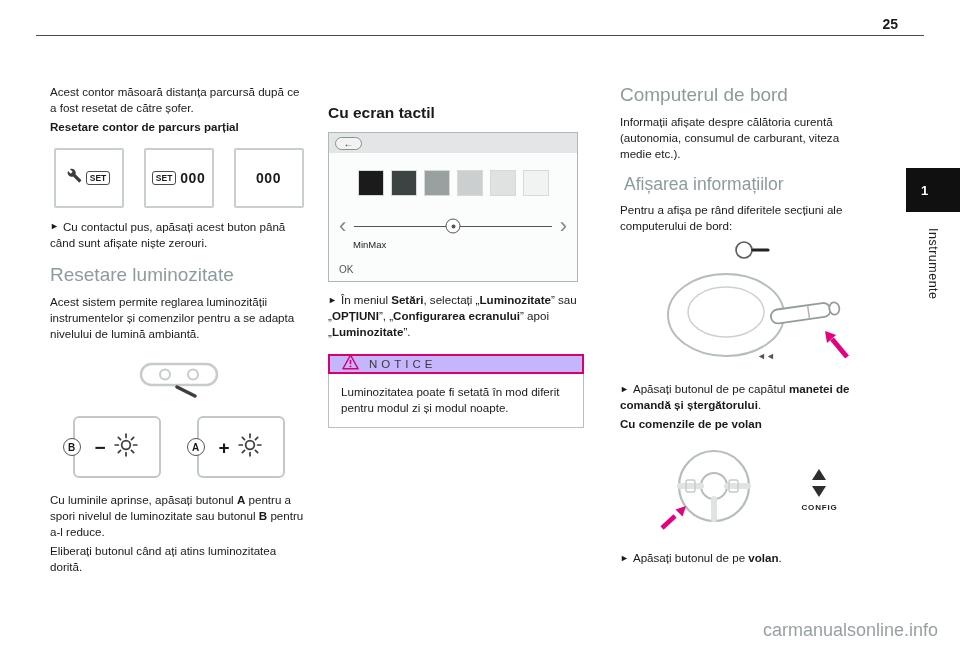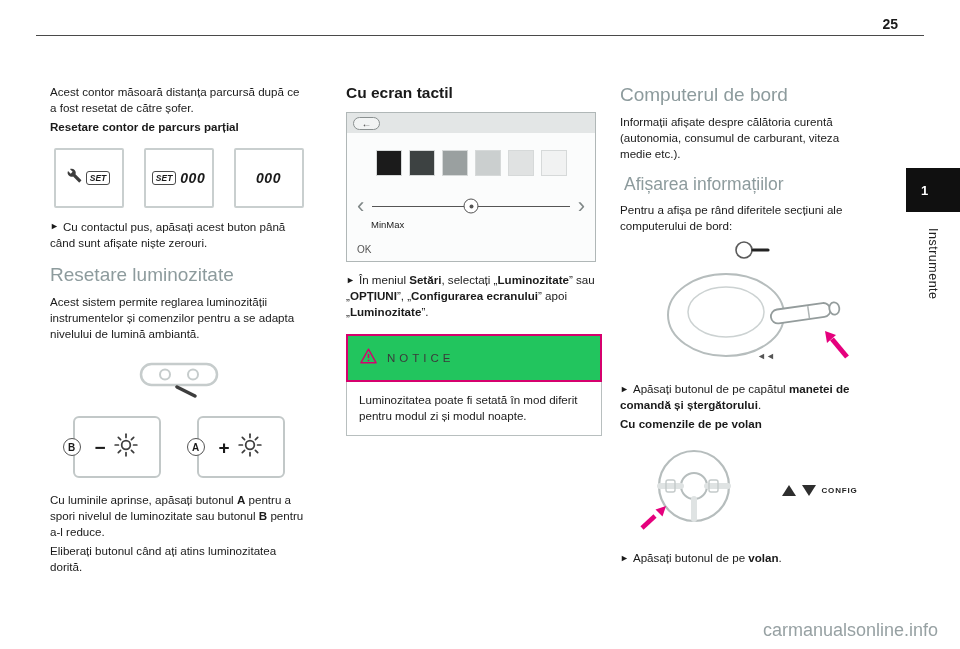--- a/index.html
+++ b/index.html
@@ -16,33 +16,33 @@
     color:#fff; display:flex; align-items:center; padding-left:15px; font-size:13px; font-weight:bold;
   }
   .chapter-label {
     position:absolute; right:20px; top:228px; writing-mode:vertical-rl;
     font-size:12.5px; color:#1f1f1f; letter-spacing:.5px;
   }
   .watermark { position:absolute; right:22px; bottom:8px; font-size:18px; color:#97a1a3; }
 
   .col { position:absolute; top:84px; }
   .col1 { left:50px;  width:257px; }
-  .col2 { left:346px; width:256px; }
+  .col2 { left:328px; width:256px;margin-top:20px; }
   .col3 { left:620px; width:253px; }
 
   .body { font-size:11.6px; line-height:1.37; margin:0 0 3px 0; }
   .bm { font-size:9px; vertical-align:1.5px; margin-right:4px; }
   .h-gray  { font-size:19px; font-weight:400; color:#8d9b9d; margin:14px 0 8px; }
   .h-gray.first { margin-top:0; }
   .h-sub   { font-size:17.5px; font-weight:400; color:#8d9b9d; margin:12px 4px 7px; }
   .h-black { font-size:15.5px; font-weight:bold; margin:0 0 10px; }
   .bold-line { font-weight:bold; }
 
   
-  .fig1 { display:flex; justify-content:center; align-items:center; margin:13px 0 11px;font-style:italic; }
+  .fig1 { display:flex; justify-content:center; align-items:center; margin:13px 0 11px; }
   .tbox { width:70px; height:60px; border:2px solid #c9cfcf; border-radius:2px; background:#fff;
           display:flex; align-items:center; justify-content:center; gap:4px; }
   .dashsep { border-left:2px dashed #9fa6a6; margin:3px 9px; }
   .pill { font-size:8.5px; font-weight:bold; border:1px solid #4a4a4a; border-radius:3px; padding:1px 3px; }
   .zeros { font-size:14px; font-weight:bold; letter-spacing:.5px; }
 
   
   .fig-cluster { text-align:center; margin:16px 0 6px; }
   .fig-ba { display:flex; justify-content:center; gap:36px; margin:12px 0 14px; }
   .ba-unit { position:relative; }
@@ -66,29 +66,29 @@
   .track { position:absolute; top:50%; left:0; right:0; border-top:1.5px solid #555; }
   .handle { position:absolute; left:50%; top:50%; transform:translate(-50%,-50%);
             width:15px; height:15px; border:1.5px solid #555; border-radius:50%; background:#fff; }
   .handle::after { content:""; position:absolute; left:50%; top:50%; transform:translate(-50%,-50%);
                    width:4px; height:4px; border-radius:50%; background:#555; }
   .minmax { display:flex; justify-content:flex-start; font-size:9.5px; margin:2px 24px 0; color:#222; }
   .ok { position:absolute; left:10px; bottom:6px; font-size:10px; color:#555; }
 
   
   .notice { border:1px solid #b8bfbf; margin-top:14px; }
-  .notice-head { margin:-1px -1px 0 -1px; border:2px solid #d6006e; background:#22c55e; height:48px;
+  .notice-head { margin:-1px -1px 0 -1px; border:2px solid #d6006e; background:#c4b5fd; height:20px;
                  display:flex; align-items:center; padding-left:12px; gap:10px; }
   .notice-title { font-size:11.5px; letter-spacing:4px; color:#3a3a3a; }
   .notice-body { padding:10px 12px 12px; font-size:11.6px; line-height:1.37; }
 
   
   .fig-stalk { text-align:center; margin:6px 0 8px; }
   .fig-wheel { display:flex; justify-content:center; align-items:center; gap:34px; margin:10px 0 12px; }
-  .cfg { display:flex; flex-direction:row; align-items:center; gap:6px; }
+  .cfg { display:flex; flex-direction:column; align-items:center; gap:6px; }
   .tri-up   { width:0; height:0; border-left:7px solid transparent; border-right:7px solid transparent; border-bottom:11px solid #2e2e2e; }
   .tri-down { width:0; height:0; border-left:7px solid transparent; border-right:7px solid transparent; border-top:11px solid #2e2e2e; }
   .cfg-label { font-size:8px; font-weight:bold; letter-spacing:.8px; color:#222; }
 </style>
 </head>
 <body>
 
 <div class="topline"></div>
 <div class="pagenum">25</div>
 <div class="chapter-tab">

